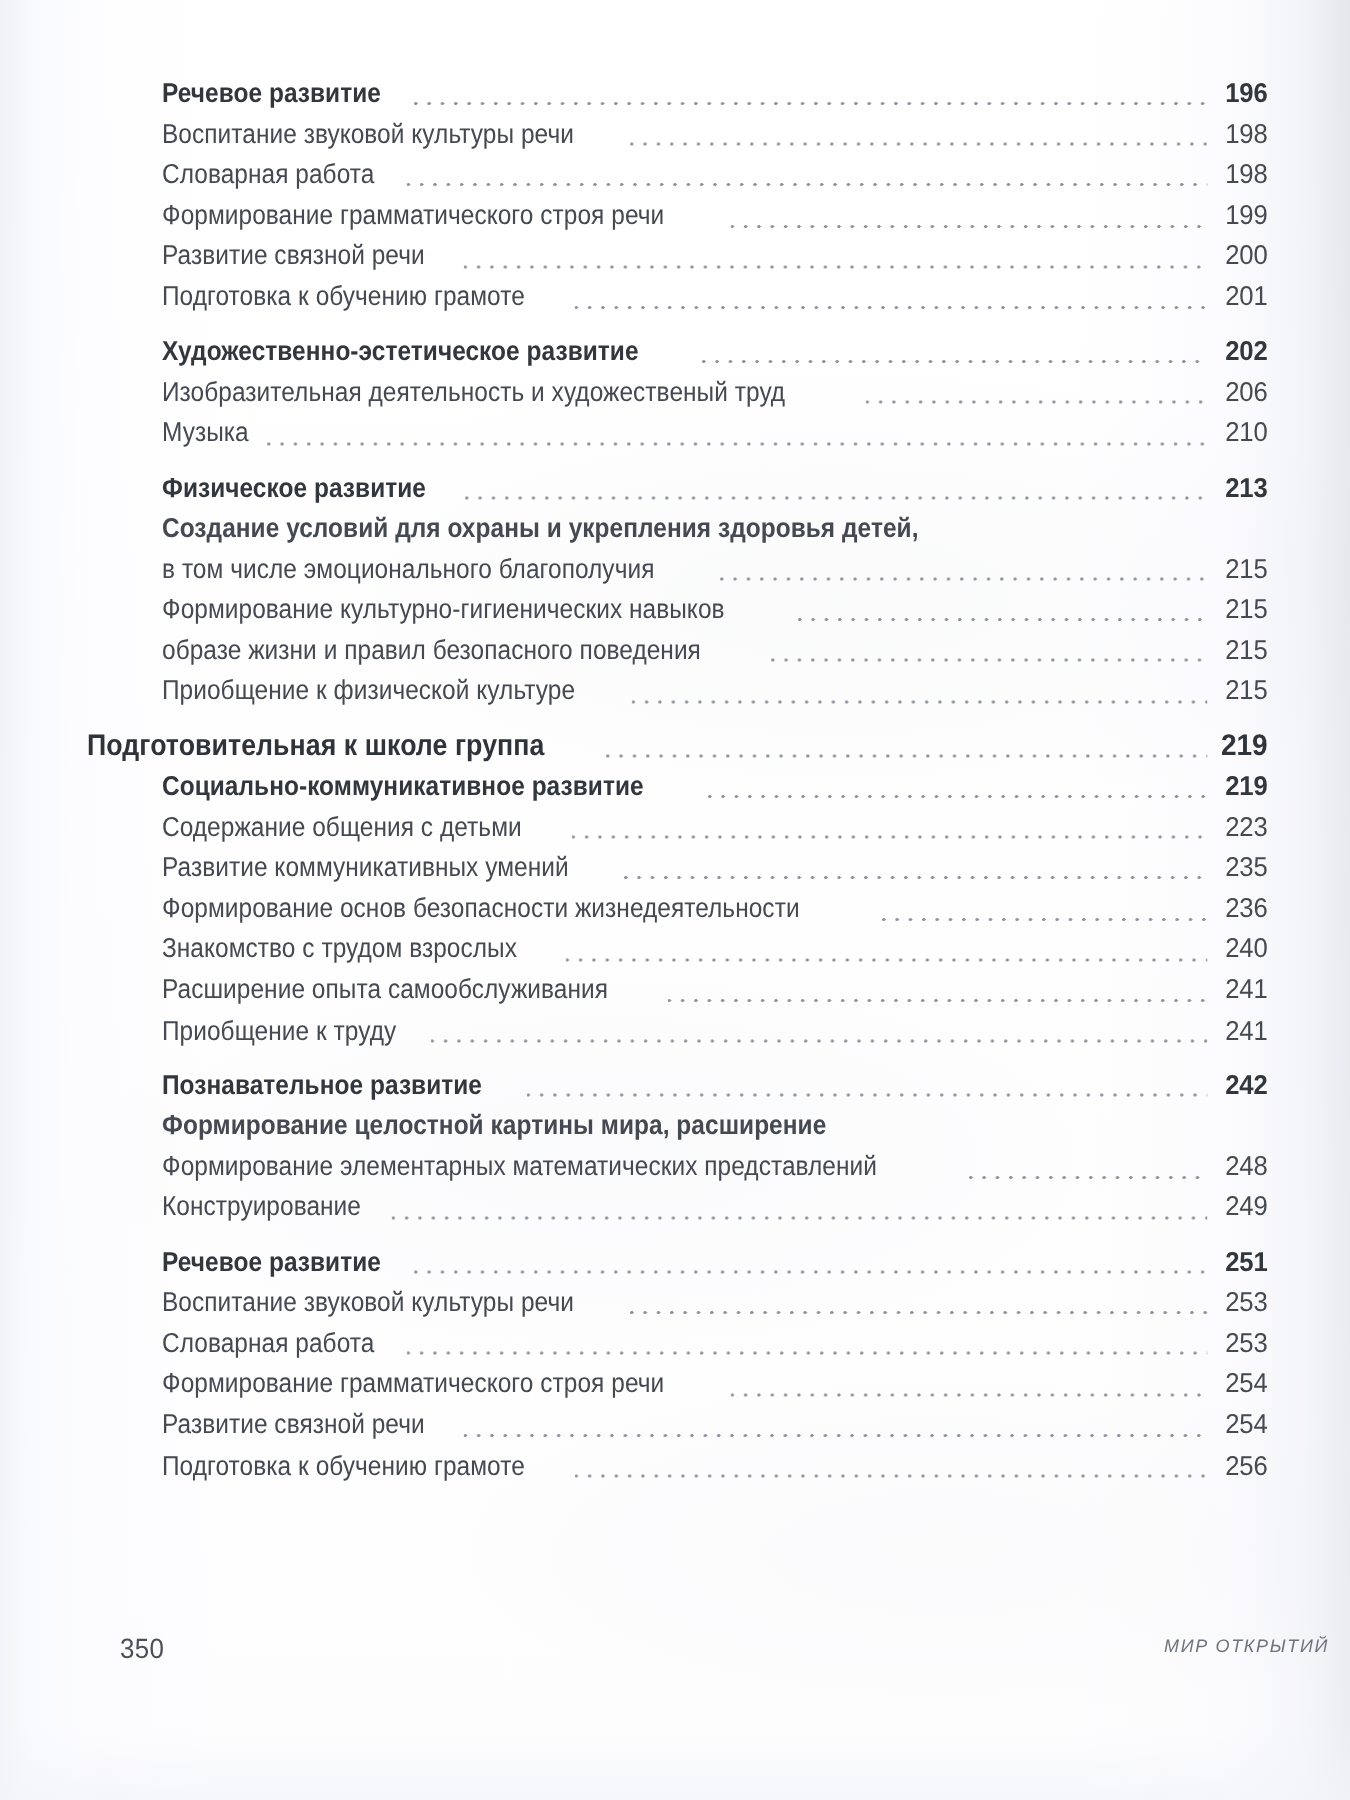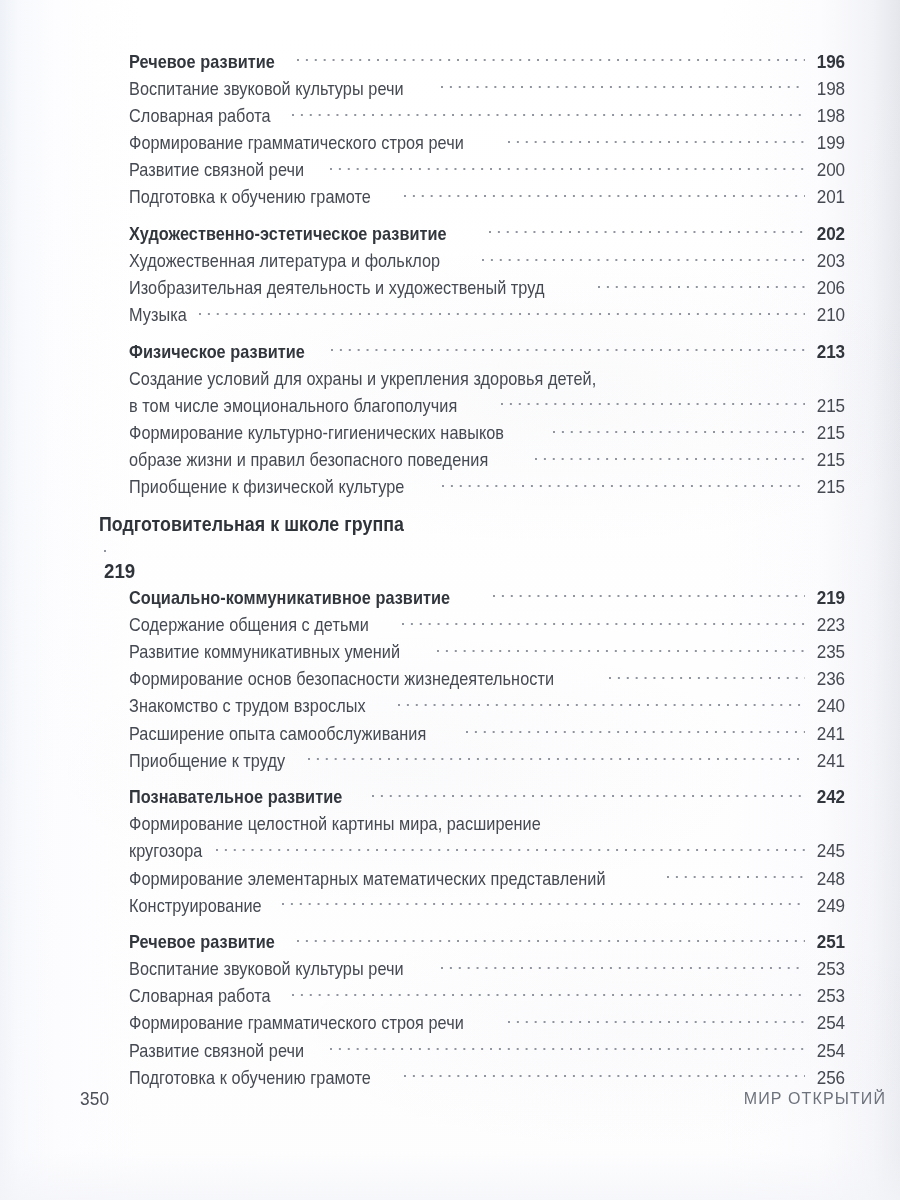--- a/index.html
+++ b/index.html
@@ -48,29 +48,28 @@
   #toc {
     position: absolute;
     left: 0;
     top: 49px;
     width: 900px;
   }
 
   .entry {
     position: relative;
     display: flex;
-    align-items: flex-start;
+    align-items: flex-end;
     color: #454951;
     font-size: 18.2px;
     line-height: 27.1px;
     white-space: nowrap;
     padding-left: 108px;
     padding-right: 55px;
     font-stretch: semi-condensed;
-    margin-left: 21px;
   }
 
   .entry .label {
     flex: 0 0 auto;
     transform: scaleX(0.895);
     transform-origin: left center;
     letter-spacing: 0.05px;
   }
 
   .entry .leader {
@@ -109,31 +108,31 @@
     color: #32363d;
     letter-spacing: -0.05px;
   }
   .entry.lvl-sec .page { color: #32363d; }
 
   
   .entry.lvl-group {
     font-weight: bold;
     color: #2f333a;
     font-size: 19.9px;
-    padding-left: 78px;
-    flex-direction: column;
+    padding-left: 58px;
   }
   .entry.lvl-group .page { color: #2f333a; }
 
   
   .gap-before { margin-top: 9.5px; }
 
   
   .entry.cont-first {
     padding-right: 85px;
+    font-weight: bold;
   }
   .entry.cont-first .leader,
   .entry.cont-first .page { visibility: hidden; }
 
   #footer {
     position: absolute;
     left: 0;
     top: 1088px;
     width: 900px;
     height: 34px;
@@ -146,24 +145,25 @@
     font-size: 18.6px;
     color: #4b4f57;
     transform: scaleX(0.93);
     transform-origin: left center;
     letter-spacing: 0.2px;
   }
   #book-title {
     position: absolute;
     right: 55px;
     top: 2px;
-    font-size: 16px;
+    font-size: 12px;
     color: #6d727c;
     letter-spacing: 1.1px;
     font-family: "Liberation Sans", "DejaVu Sans", sans-serif;
+    font-style: italic;
   }
 </style>
 </head>
 <body>
 
 <div id="page">
 
   <div id="paper-noise"></div>
 
   <div id="toc">
@@ -196,25 +196,20 @@
         <span class="label">Подготовка к обучению грамоте</span>
         <span class="leader"></span>
         <span class="page">201</span>
       </div>
       <div class="entry lvl-sec gap-before">
         <span class="label">Художественно-эстетическое развитие</span>
         <span class="leader"></span>
         <span class="page">202</span>
       </div>
       <div class="entry">
-        <span class="label">Художественная литература и фольклор</span>
-        <span class="leader"></span>
-        <span class="page">203</span>
-      </div>
-      <div class="entry">
         <span class="label">Изобразительная деятельность и художественый труд</span>
         <span class="leader"></span>
         <span class="page">206</span>
       </div>
       <div class="entry">
         <span class="label">Музыка</span>
         <span class="leader"></span>
         <span class="page">210</span>
       </div>
       <div class="entry lvl-sec gap-before">
@@ -289,25 +284,20 @@
       </div>
       <div class="entry lvl-sec gap-before">
         <span class="label">Познавательное развитие</span>
         <span class="leader"></span>
         <span class="page">242</span>
       </div>
       <div class="entry cont-first">
         <span class="label">Формирование целостной картины мира, расширение</span>
         <span class="leader"></span>
         <span class="page"></span>
-      </div>
-      <div class="entry">
-        <span class="label">кругозора</span>
-        <span class="leader"></span>
-        <span class="page">245</span>
       </div>
       <div class="entry">
         <span class="label">Формирование элементарных математических представлений</span>
         <span class="leader"></span>
         <span class="page">248</span>
       </div>
       <div class="entry">
         <span class="label">Конструирование</span>
         <span class="leader"></span>
         <span class="page">249</span>

